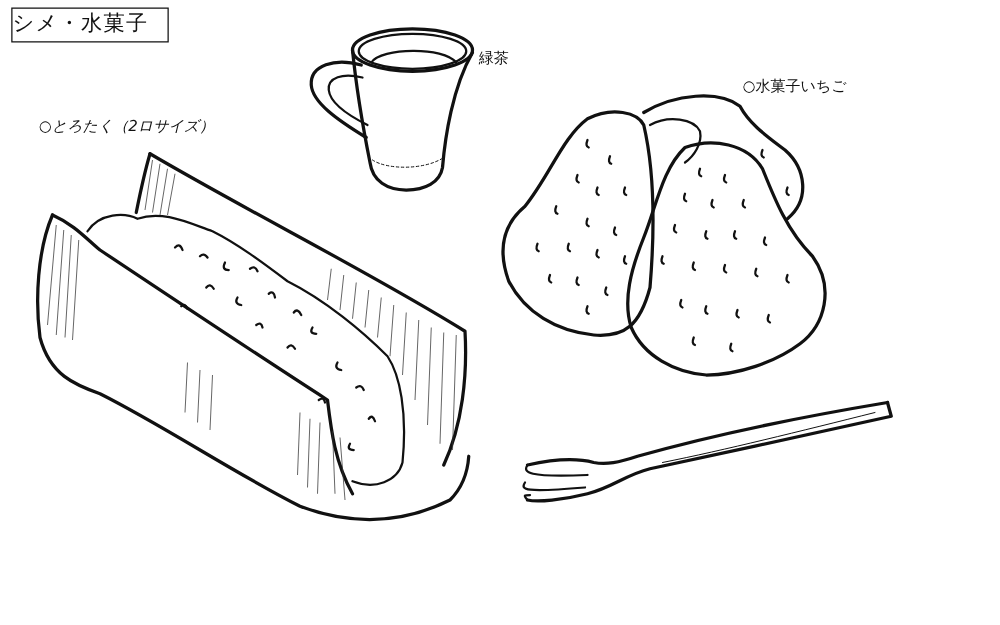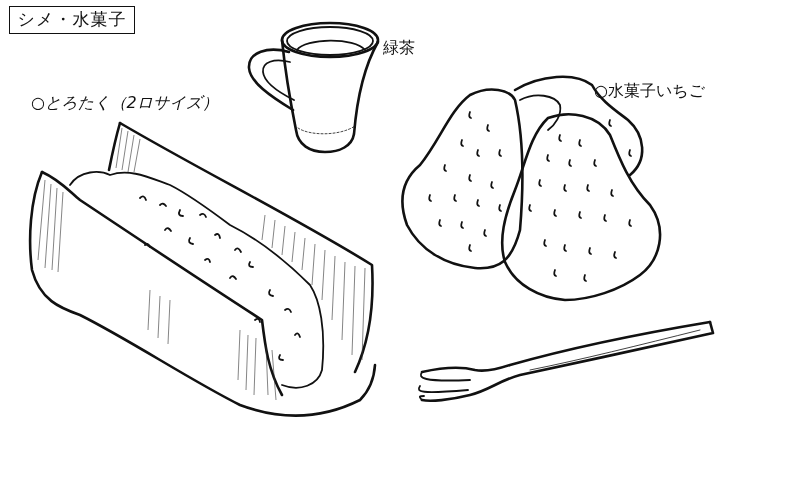--- a/index.html
+++ b/index.html
@@ -1,24 +1,24 @@
 <!DOCTYPE html>
 <html><head>
 <meta charset="utf-8">
 <style>
   html, body { margin:0; padding:0; background:#ffffff; }
   body { width:800px; height:500px; position:relative; overflow:hidden;
          font-family:"DejaVu Sans", "Liberation Sans", sans-serif; color:#111; }
   .title-box { position:absolute; left:9px; top:6px; width:126px; height:28px;
                border:1.5px solid #111; box-sizing:border-box;
-               font-size:17px; line-height:25px; text-align:center; letter-spacing:1px; }
-  .label { position:absolute; font-size:16px; white-space:nowrap; }
+               font-size:17px; line-height:25px; letter-spacing:1px; }
+  .label { position:absolute; font-size:12px; white-space:nowrap; }
   .lbl-torotaku { left:31px; top:93px;font-style:italic; }
   .lbl-tea { left:383px; top:38px; }
-  .lbl-strawberry { left:594px; top:61px;margin-top:20px; }
+  .lbl-strawberry { left:594px; top:61px; }
   svg.art { position:absolute; left:0; top:0; }
   .ink { fill:none; stroke:#111; stroke-linecap:round; stroke-linejoin:round; }
   .thick { stroke-width:2.6; }
   .mid { stroke-width:1.8; }
   .thin { stroke-width:0.8; }
   .hatch { stroke:#333; stroke-width:0.6; fill:none; }
 </style>
 </head>
 <body>
 

